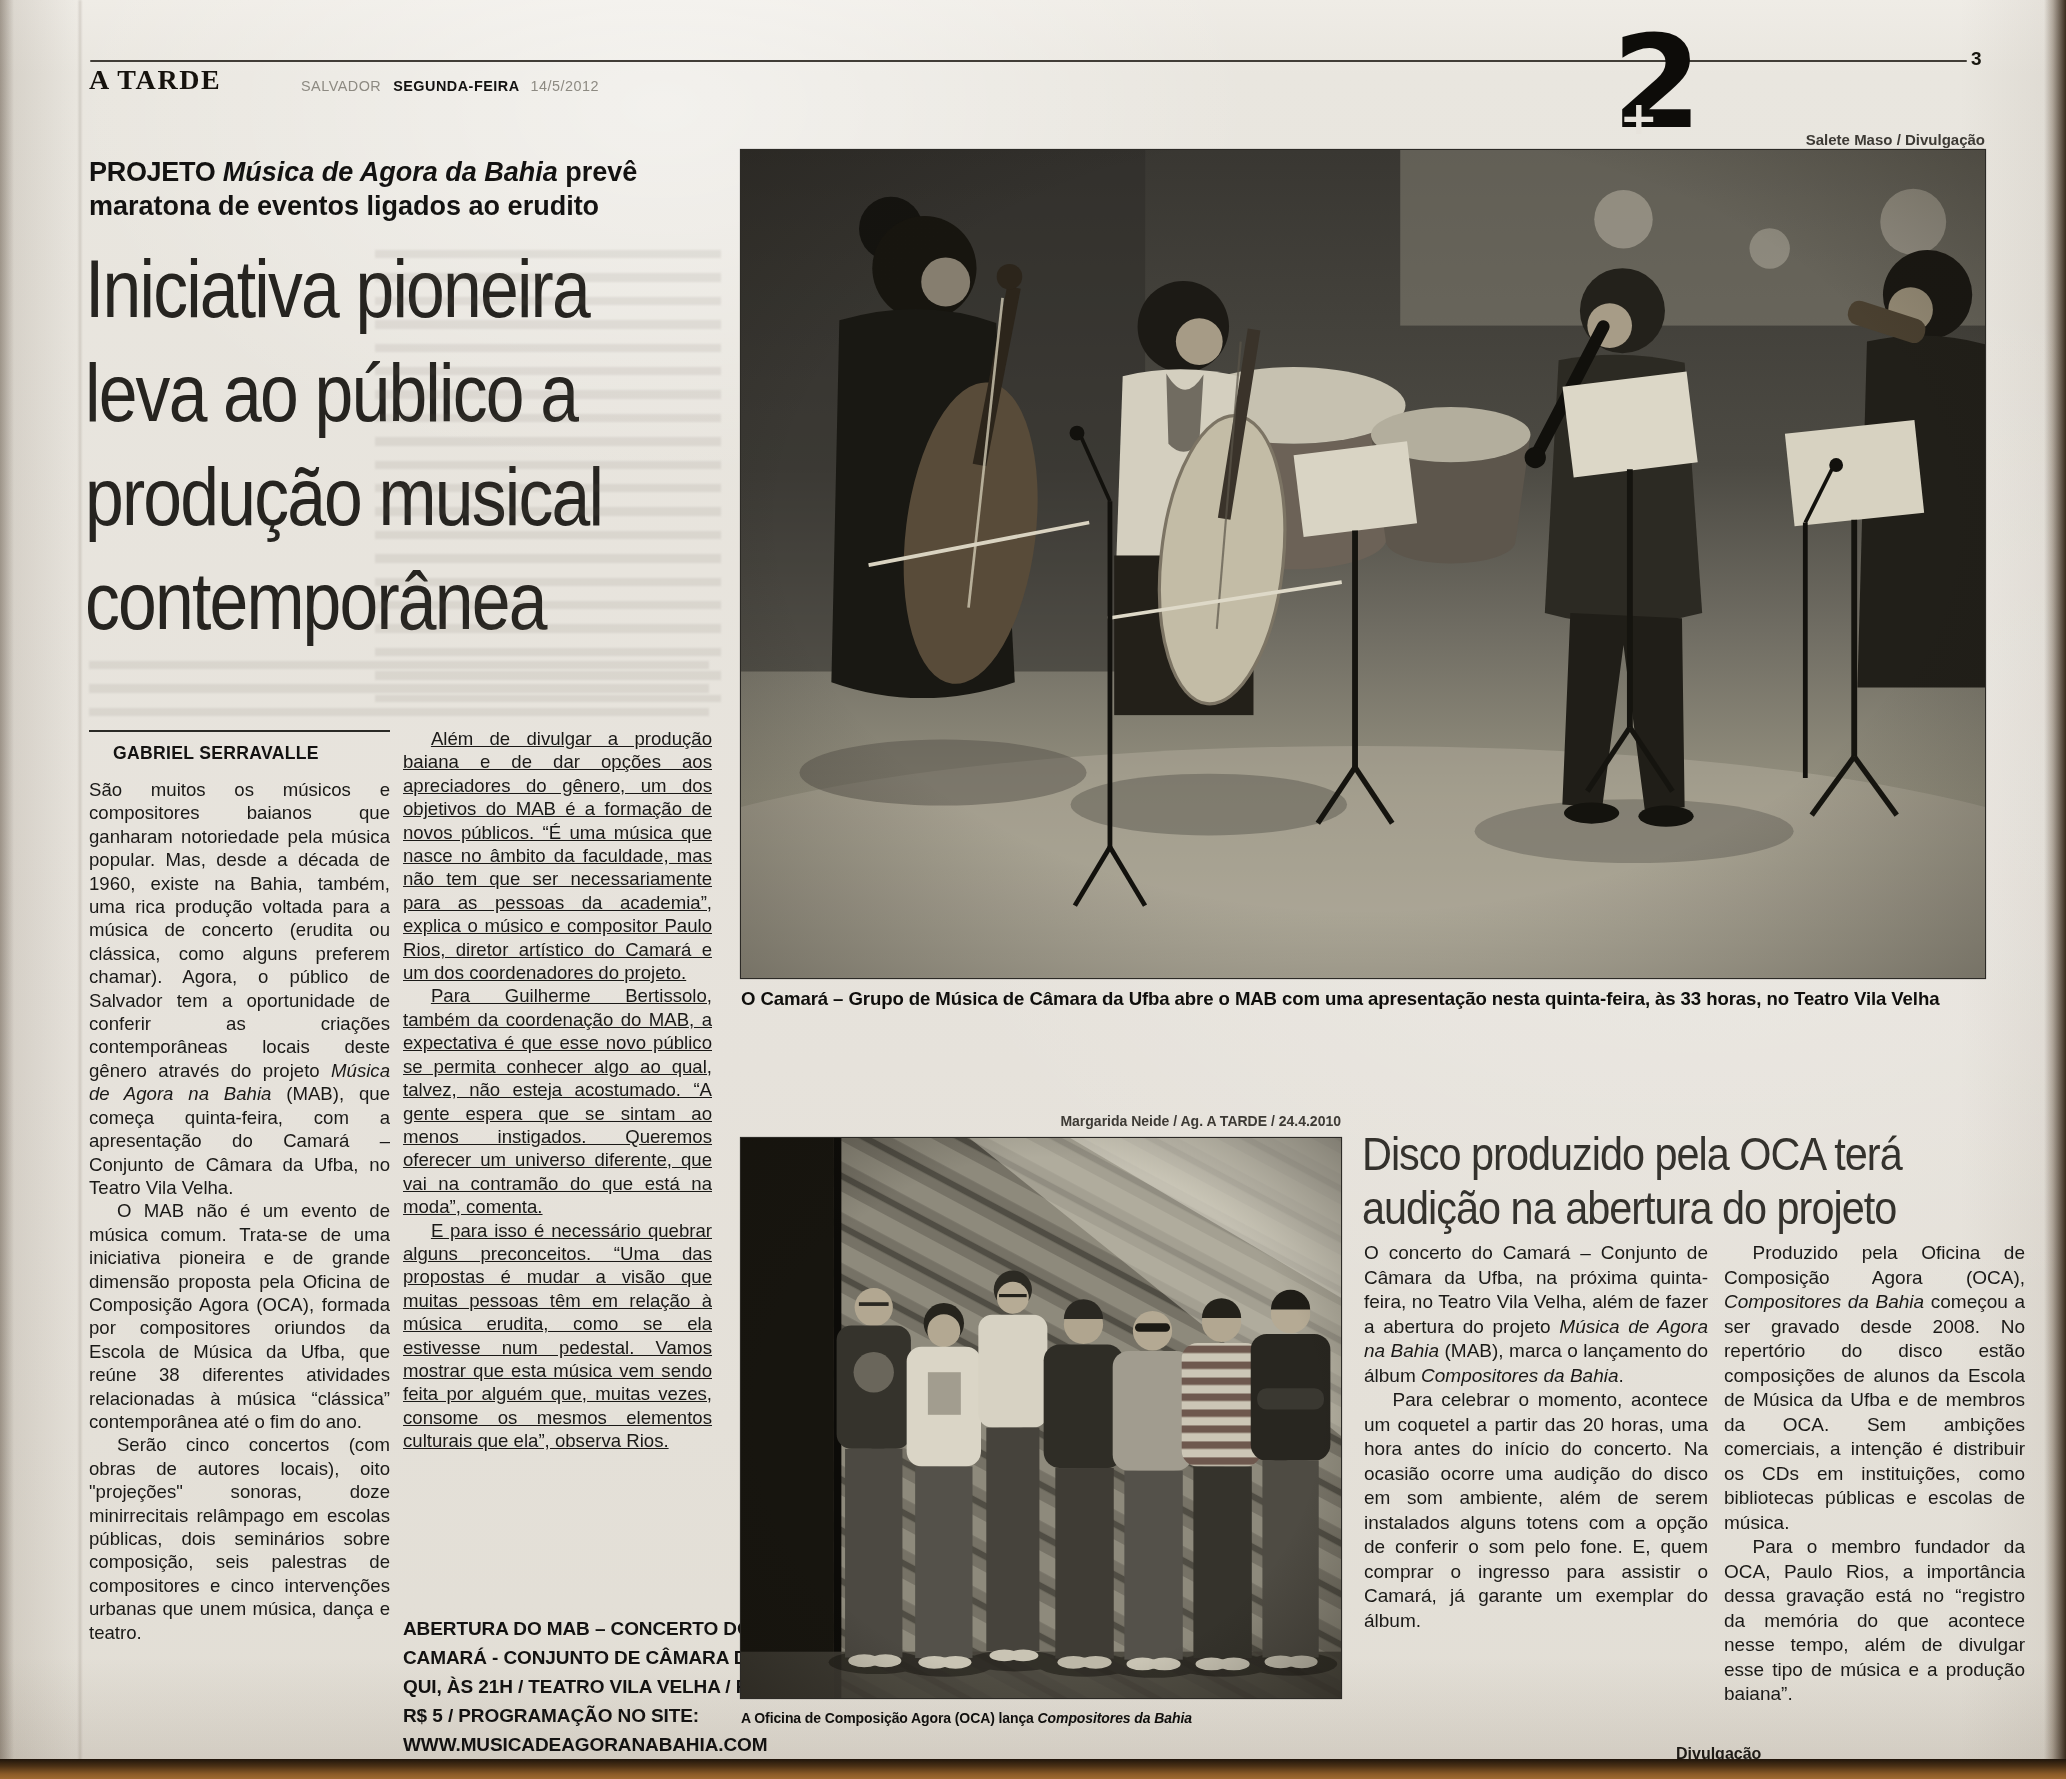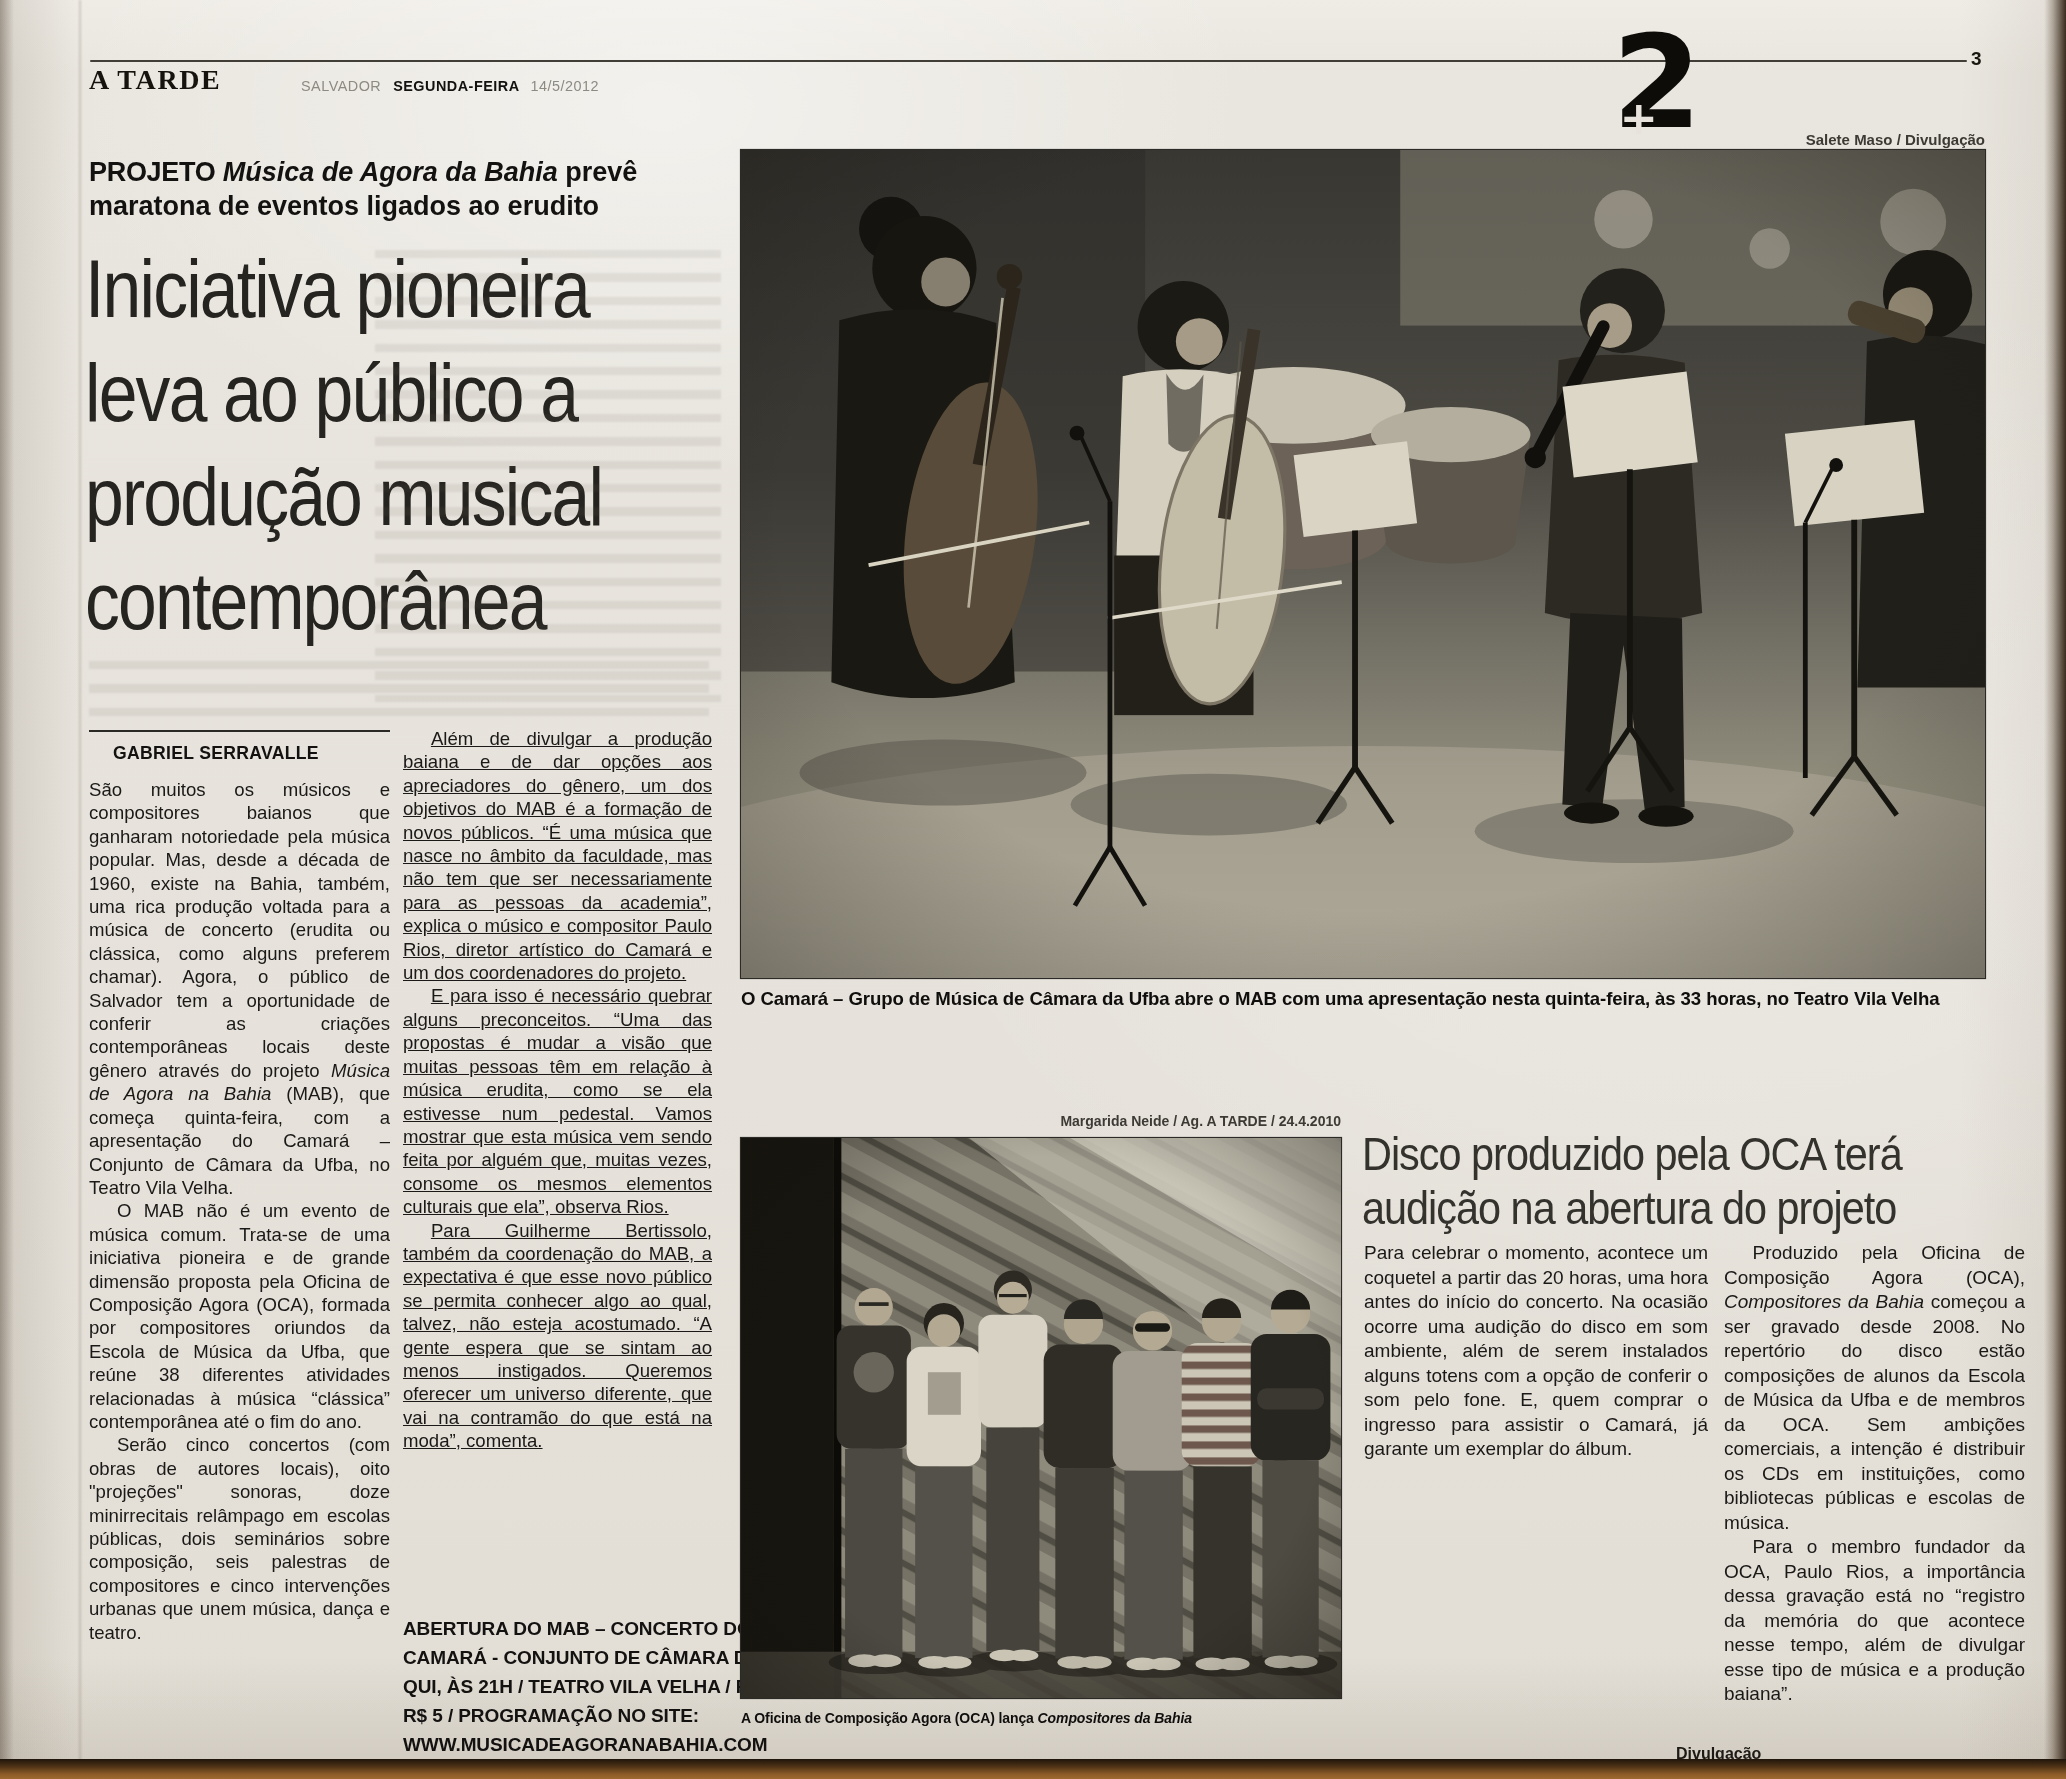--- a/index.html
+++ b/index.html
@@ -113,22 +113,22 @@
     </h1>
   <div class="byline-rule"></div>
   <div class="byline">GABRIEL SERRAVALLE</div>
   <div class="col col1 fni">
       <p>São muitos os músicos e compositores baianos que ganharam notoriedade pela música popular. Mas, desde a década de 1960, existe na Bahia, também, uma rica produção voltada para a música de concerto (erudita ou clássica, como alguns preferem chamar). Agora, o público de Salvador tem a oportunidade de conferir as criações contemporâneas locais deste gênero através do projeto <i>Música de Agora na Bahia</i> (MAB), que começa quinta-feira, com a apresentação do Camará – Conjunto de Câmara da Ufba, no Teatro Vila Velha.</p>
       <p>O MAB não é um evento de música comum. Trata-se de uma iniciativa pioneira e de grande dimensão proposta pela Oficina de Composição Agora (OCA), formada por compositores oriundos da Escola de Música da Ufba, que reúne 38 diferentes atividades relacionadas à música “clássica” contemporânea até o fim do ano.</p>
       <p>Serão cinco concertos (com obras de autores locais), oito "projeções" sonoras, doze minirrecitais relâmpago em escolas públicas, dois seminários sobre composição, seis palestras de compositores e cinco intervenções urbanas que unem música, dança e teatro.</p>
     </div>
   <div class="col col2">
       <p>Além de divulgar a produção baiana e de dar opções aos apreciadores do gênero, um dos objetivos do MAB é a formação de novos públicos. “É uma música que nasce no âmbito da faculdade, mas não tem que ser necessariamente para as pessoas da academia”, explica o músico e compositor Paulo Rios, diretor artístico do Camará e um dos coordenadores do projeto.</p>
+      <p>Para Guilherme Bertissolo, também da coordenação do MAB, a expectativa é que esse novo público se permita conhecer algo ao qual, talvez, não esteja acostumado. “A gente espera que se sintam ao menos instigados. Queremos oferecer um universo diferente, que vai na contramão do que está na moda”, comenta.</p>
       <p>E para isso é necessário quebrar alguns preconceitos. “Uma das propostas é mudar a visão que muitas pessoas têm em relação à música erudita, como se ela estivesse num pedestal. Vamos mostrar que esta música vem sendo feita por alguém que, muitas vezes, consome os mesmos elementos culturais que ela”, observa Rios.</p>
-      <p>Para Guilherme Bertissolo, também da coordenação do MAB, a expectativa é que esse novo público se permita conhecer algo ao qual, talvez, não esteja acostumado. “A gente espera que se sintam ao menos instigados. Queremos oferecer um universo diferente, que vai na contramão do que está na moda”, comenta.</p>
     </div>
   <div class="infobox">
       <span class="ln">ABERTURA DO MAB – CONCERTO DO</span>
       <span class="ln">CAMARÁ - CONJUNTO DE CÂMARA DA UFBA /</span>
       <span class="ln">QUI, ÀS 21H / TEATRO VILA VELHA / R$ 10 E</span>
       <span class="ln">R$ 5 / PROGRAMAÇÃO NO SITE:</span>
       <span class="ln">WWW.MUSICADEAGORANABAHIA.COM</span>
     </div>
 
   <div class="credit credit-top">Salete Maso / Divulgação</div>
@@ -326,20 +326,21 @@
       <rect width="1130" height="1052" fill="url(#bp-vig)"></rect>
     </svg>
   </figure>
   <div class="caption-bottom"><p>A Oficina de Composição Agora (OCA) lança <i>Compositores da Bahia</i></p></div>
 
   <h2 class="h2" style="margin:0">
       <span class="ln">Disco produzido pela OCA terá</span>
       <span class="ln">audição na abertura do projeto</span>
     </h2>
   <div class="col a2col1 fni">
+      <p>O concerto do Camará – Conjunto de Câmara da Ufba, na próxima quinta-feira, no Teatro Vila Velha, além de fazer a abertura do projeto <i>Música de Agora na Bahia</i> (MAB), marca o lançamento do álbum <i>Compositores da Bahia</i>.</p>
       <p>Para celebrar o momento, acontece um coquetel a partir das 20 horas, uma hora antes do início do concerto. Na ocasião ocorre uma audição do disco em som ambiente, além de serem instalados alguns totens com a opção de conferir o som pelo fone. E, quem comprar o ingresso para assistir o Camará, já garante um exemplar do álbum.</p>
     </div>
   <div class="col a2col2">
       <p>Produzido pela Oficina de Composição Agora (OCA), <i>Compositores da Bahia</i> começou a ser gravado desde 2008. No repertório do disco estão composições de alunos da Escola de Música da Ufba e de membros da OCA. Sem ambições comerciais, a intenção é distribuir os CDs em instituições, como bibliotecas públicas e escolas de música.</p>
       <p>Para o membro fundador da OCA, Paulo Rios, a importância dessa gravação está no “registro da memória do que acontece nesse tempo, além de divulgar esse tipo de música e a produção baiana”.</p>
     </div>
 
   <div class="credit-br">Divulgação</div>
 
   <div class="ghost g1"></div>

